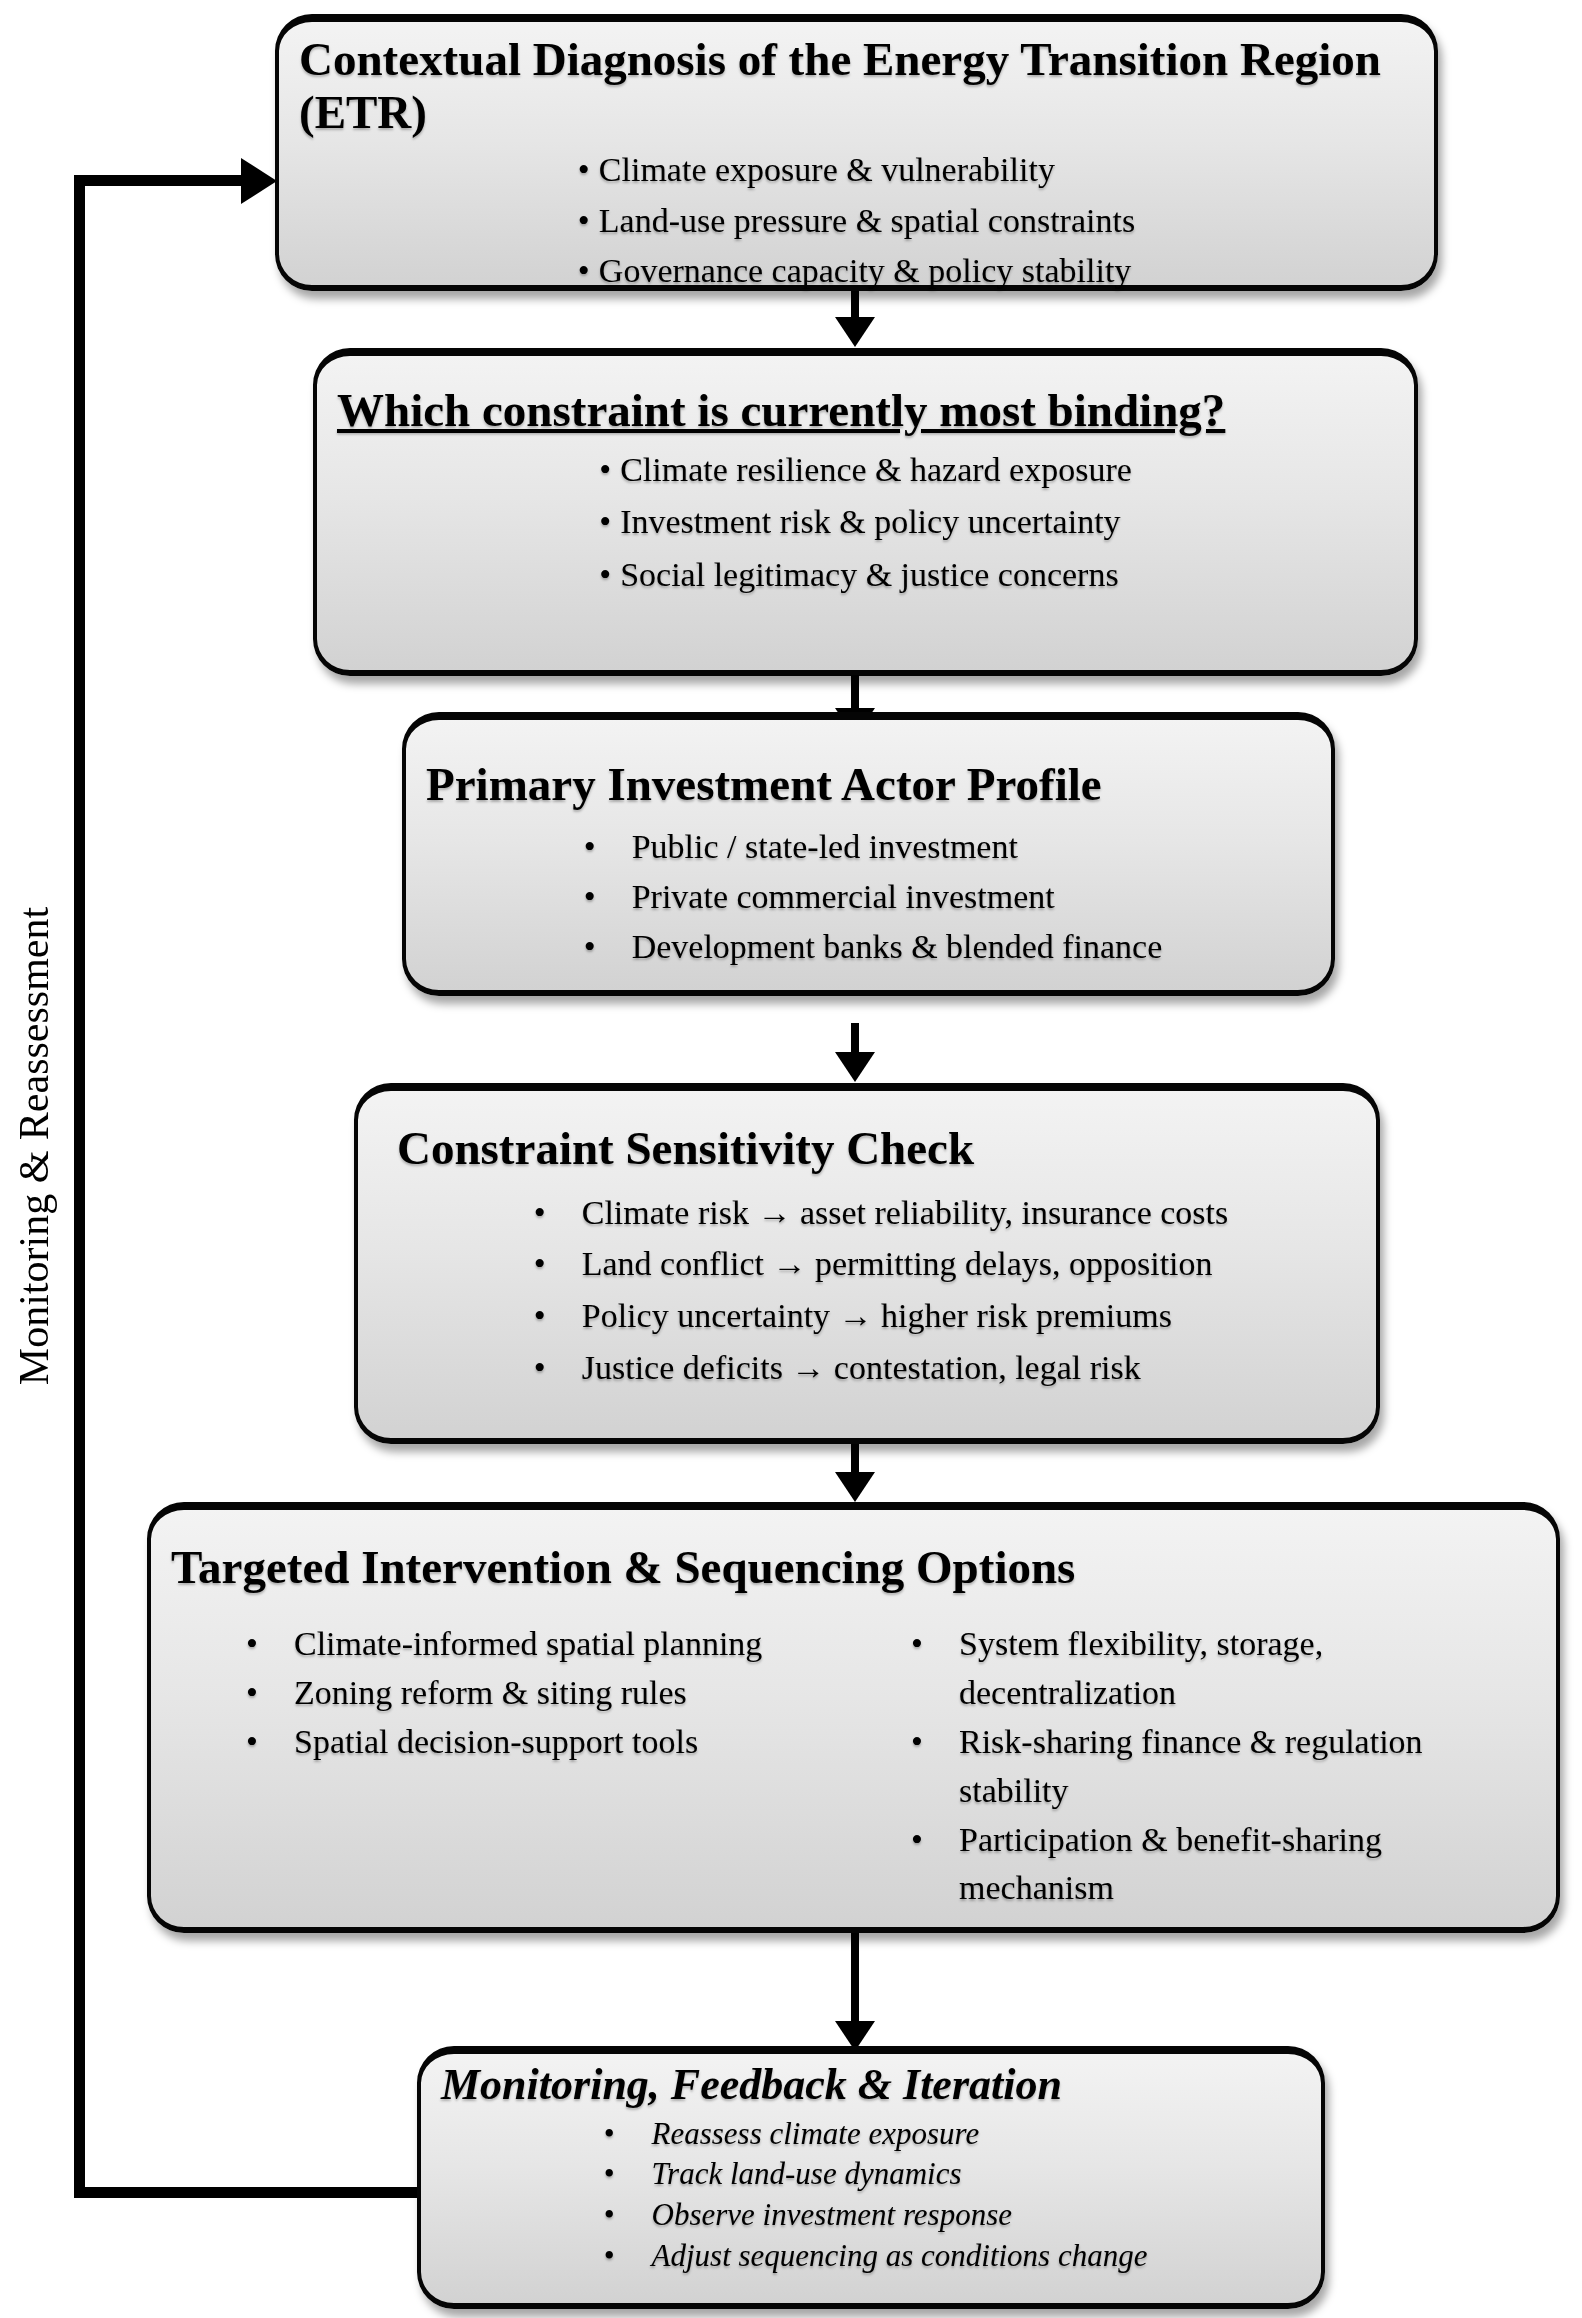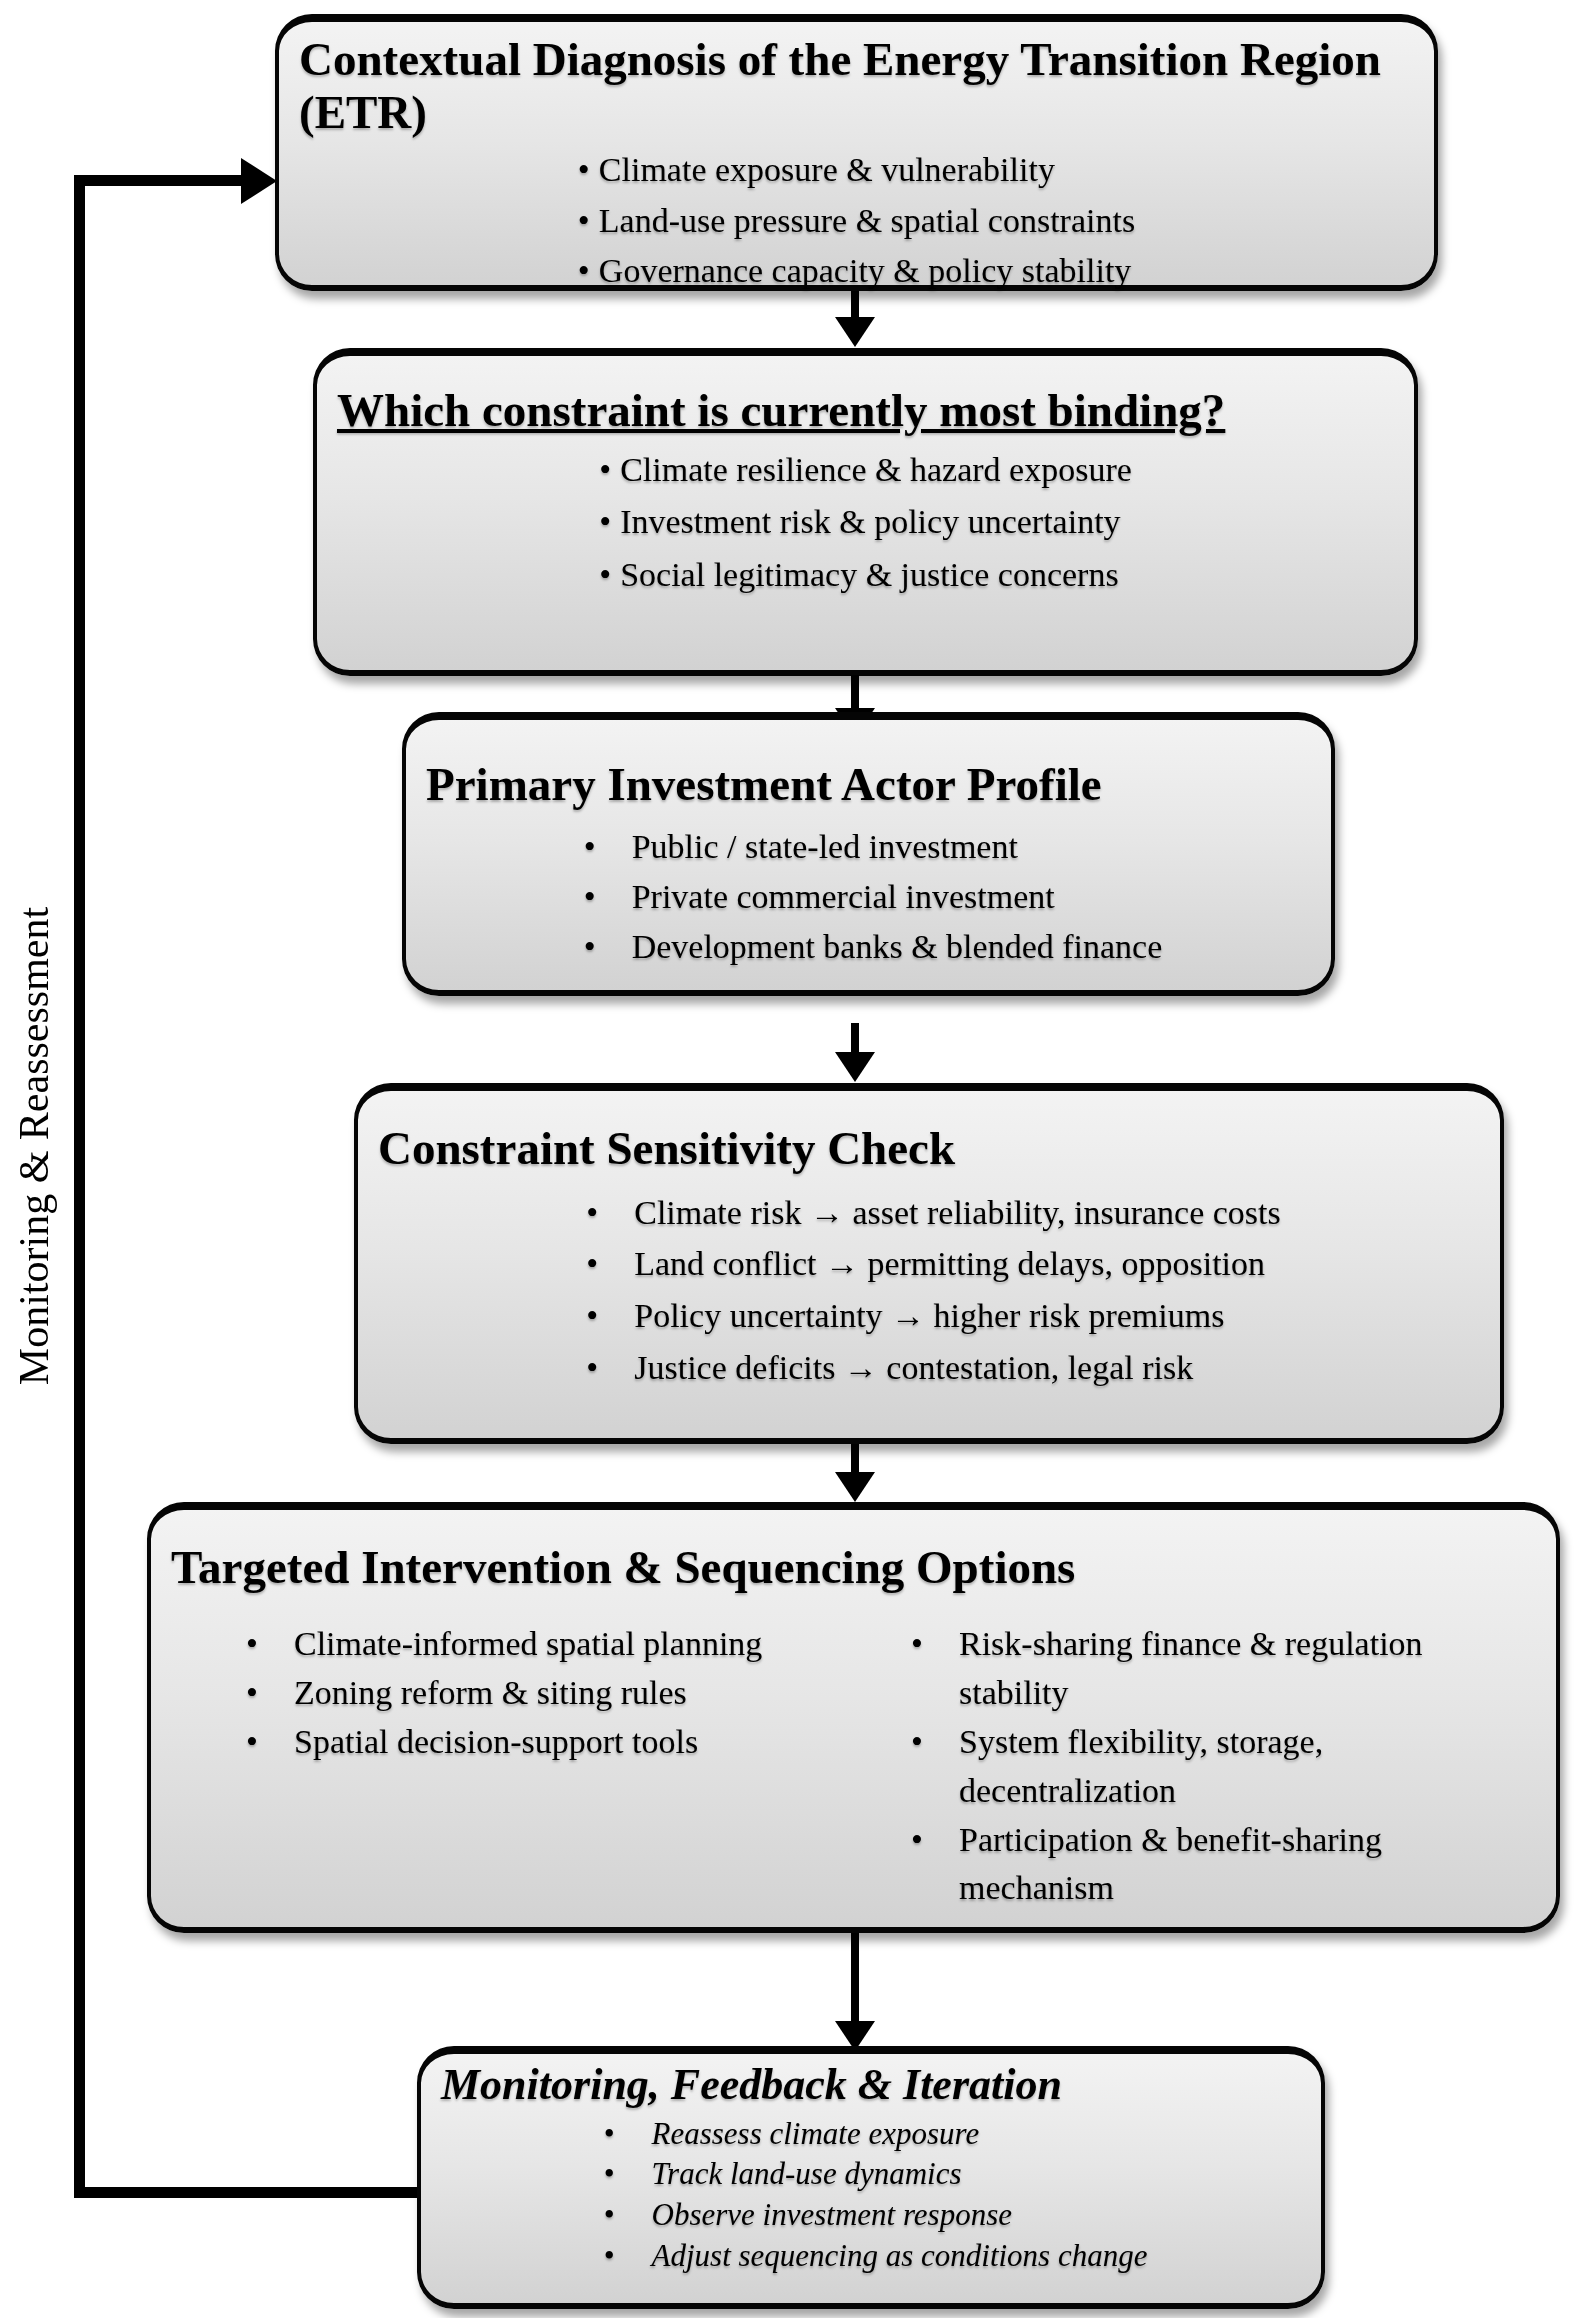--- a/index.html
+++ b/index.html
@@ -52,21 +52,21 @@
   ul.loose li::before { left:9px; }
 
   
   .node1 { left:275px;  top:14px;   width:1163px; height:277px; padding-top:11px; }
   .node1 .node-title { line-height:1.12; margin-bottom:7px; }
   .node2 { left:313px;  top:348px;  width:1105px; height:328px; padding-top:29px; }
   .node2 .node-title { margin-bottom:7px;text-decoration:underline; }
   .node2 ul.bullets { line-height:1.55; }
   .node3 { left:402px;  top:712px; width:933px; height:284px; padding-top:39px; }
   .node3 .node-title { margin-bottom:11px; }
-  .node4 { left:354px;  top:1083px; width:1150px; height:361px; padding-top:32px; }
+  .node4 { left:354px;  top:1083px; width:1026px; height:361px; padding-top:32px;padding-left:19px; }
   .node4 .node-title { margin-bottom:12px; }
   .node4 ul.bullets { line-height:1.52; }
   .node5 { left:147px;  top:1502px; width:1413px; height:431px; padding-top:32px; }
   .node5 .node-title { margin-bottom:0; }
   .node5 .cols { display:flex; margin-top:26px; padding-left:86px; }
   .node5 ul.col-left  { width:564px; margin:0; line-height:1.44; }
   .node5 ul.col-right { width:556px; margin:0 0 0 101px; line-height:1.44; }
   .node6 { left:417px;  top:2046px; width:908px; height:263px; padding-top:7px;font-style:italic; }
   .node6 .node-title { font-size:44px; line-height:1.08; margin-bottom:5px; }
   .node6 ul.bullets { font-size:31px; line-height:1.32; max-width:596px; }
@@ -165,22 +165,22 @@
 
   <div class="node node5">
     <div class="node-title">Targeted Intervention &amp; Sequencing Options</div>
     <div class="cols">
       <ul class="bullets loose col-left">
         <li>Climate-informed spatial planning</li>
         <li>Zoning reform &amp; siting rules</li>
         <li>Spatial decision-support tools</li>
       </ul>
       <ul class="bullets loose col-right">
+        <li>System flexibility, storage, decentralization</li>
         <li>Risk-sharing finance &amp; regulation stability</li>
-        <li>System flexibility, storage, decentralization</li>
         <li>Participation &amp; benefit-sharing mechanism</li>
       </ul>
     </div>
   </div>
 
   <div class="arrow-down a5"></div>
 
   <div class="node node6">
     <div class="node-title">Monitoring, Feedback &amp; Iteration</div>
     <ul class="bullets loose">

